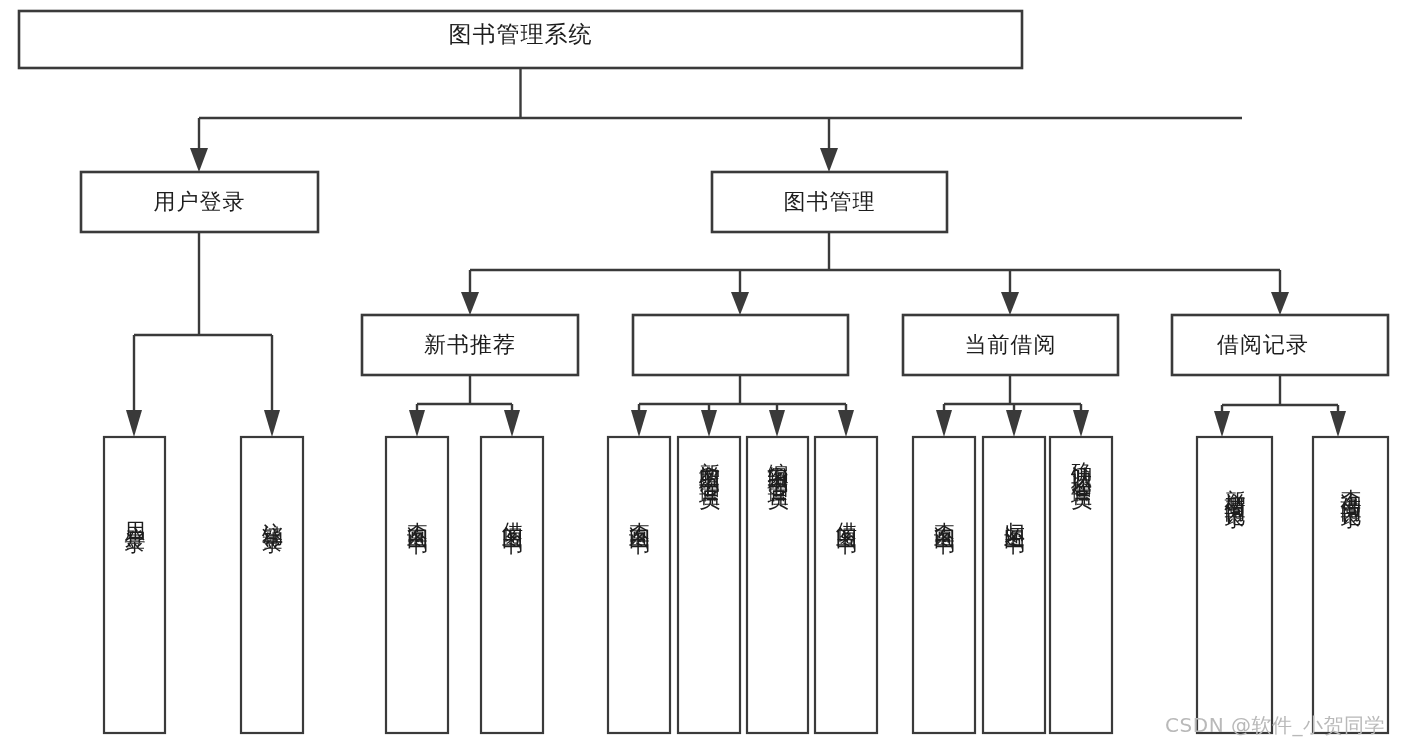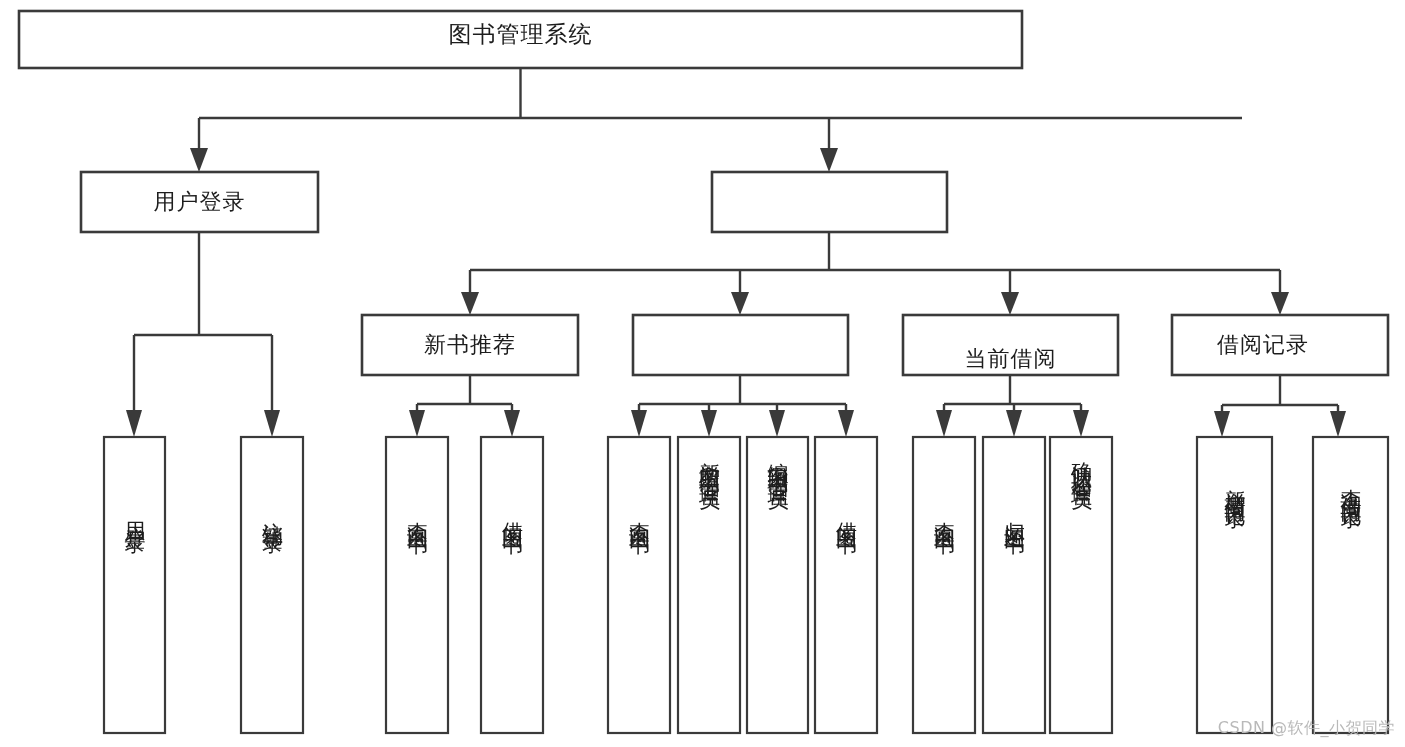--- a/index.html
+++ b/index.html
@@ -75,24 +75,24 @@
     font-size: 22px;
     color: #1d1d1d;
     letter-spacing: 1px;
     white-space: nowrap;
   }
   .title-text {
     font-size: 23px;
   }
   #watermark {
     position: absolute;
-    right: 10px;
+    right: 20px;
     bottom: 8px;
     font-family: "DejaVu Sans", "Liberation Sans", sans-serif;
-    font-size: 16px;
+    font-size: 20px;
     color: #b9b9b9;
     letter-spacing: 0.5px;
     white-space: nowrap;
     pointer-events: none;
   }
 </style>
 </head>
 <body>
 
 <div id="diagram-root">
@@ -205,27 +205,30 @@
   </svg>
 
   <div class="hlabel-wrap" style="left:19px; top:11px; width:1003px; height:46px;">
     <span class="hlabel-text title-text">图书管理系统</span>
   </div>
 
   <div class="hlabel-wrap" style="left:81px; top:172px; width:237px; height:60px;">
     <span class="hlabel-text">用户登录</span>
   </div>
 
+  <div class="hlabel-wrap" style="left:712px; top:172px; width:235px; height:60px;">
+    <span class="hlabel-text">图书管理</span>
+  </div>
 
   <div class="hlabel-wrap" style="left:362px; top:315px; width:216px; height:60px;">
     <span class="hlabel-text">新书推荐</span>
   </div>
 
 
-  <div class="hlabel-wrap" style="left:903px; top:315px; width:215px; height:60px;margin-top:14px;">
+  <div class="hlabel-wrap" style="left:903px; top:315px; width:215px; height:60px;">
     <span class="hlabel-text">当前借阅</span>
   </div>
 
   <div class="hlabel-wrap" style="left:1172px; top:315px; width:182px; height:60px;">
     <span class="hlabel-text">借阅记录</span>
   </div>
 
   <div class="vlabel-wrap" style="left:104px; top:437px; width:61px; height:296px; padding-top:68px;">
     <span class="vlabel-text">用户登录</span>
   </div>

